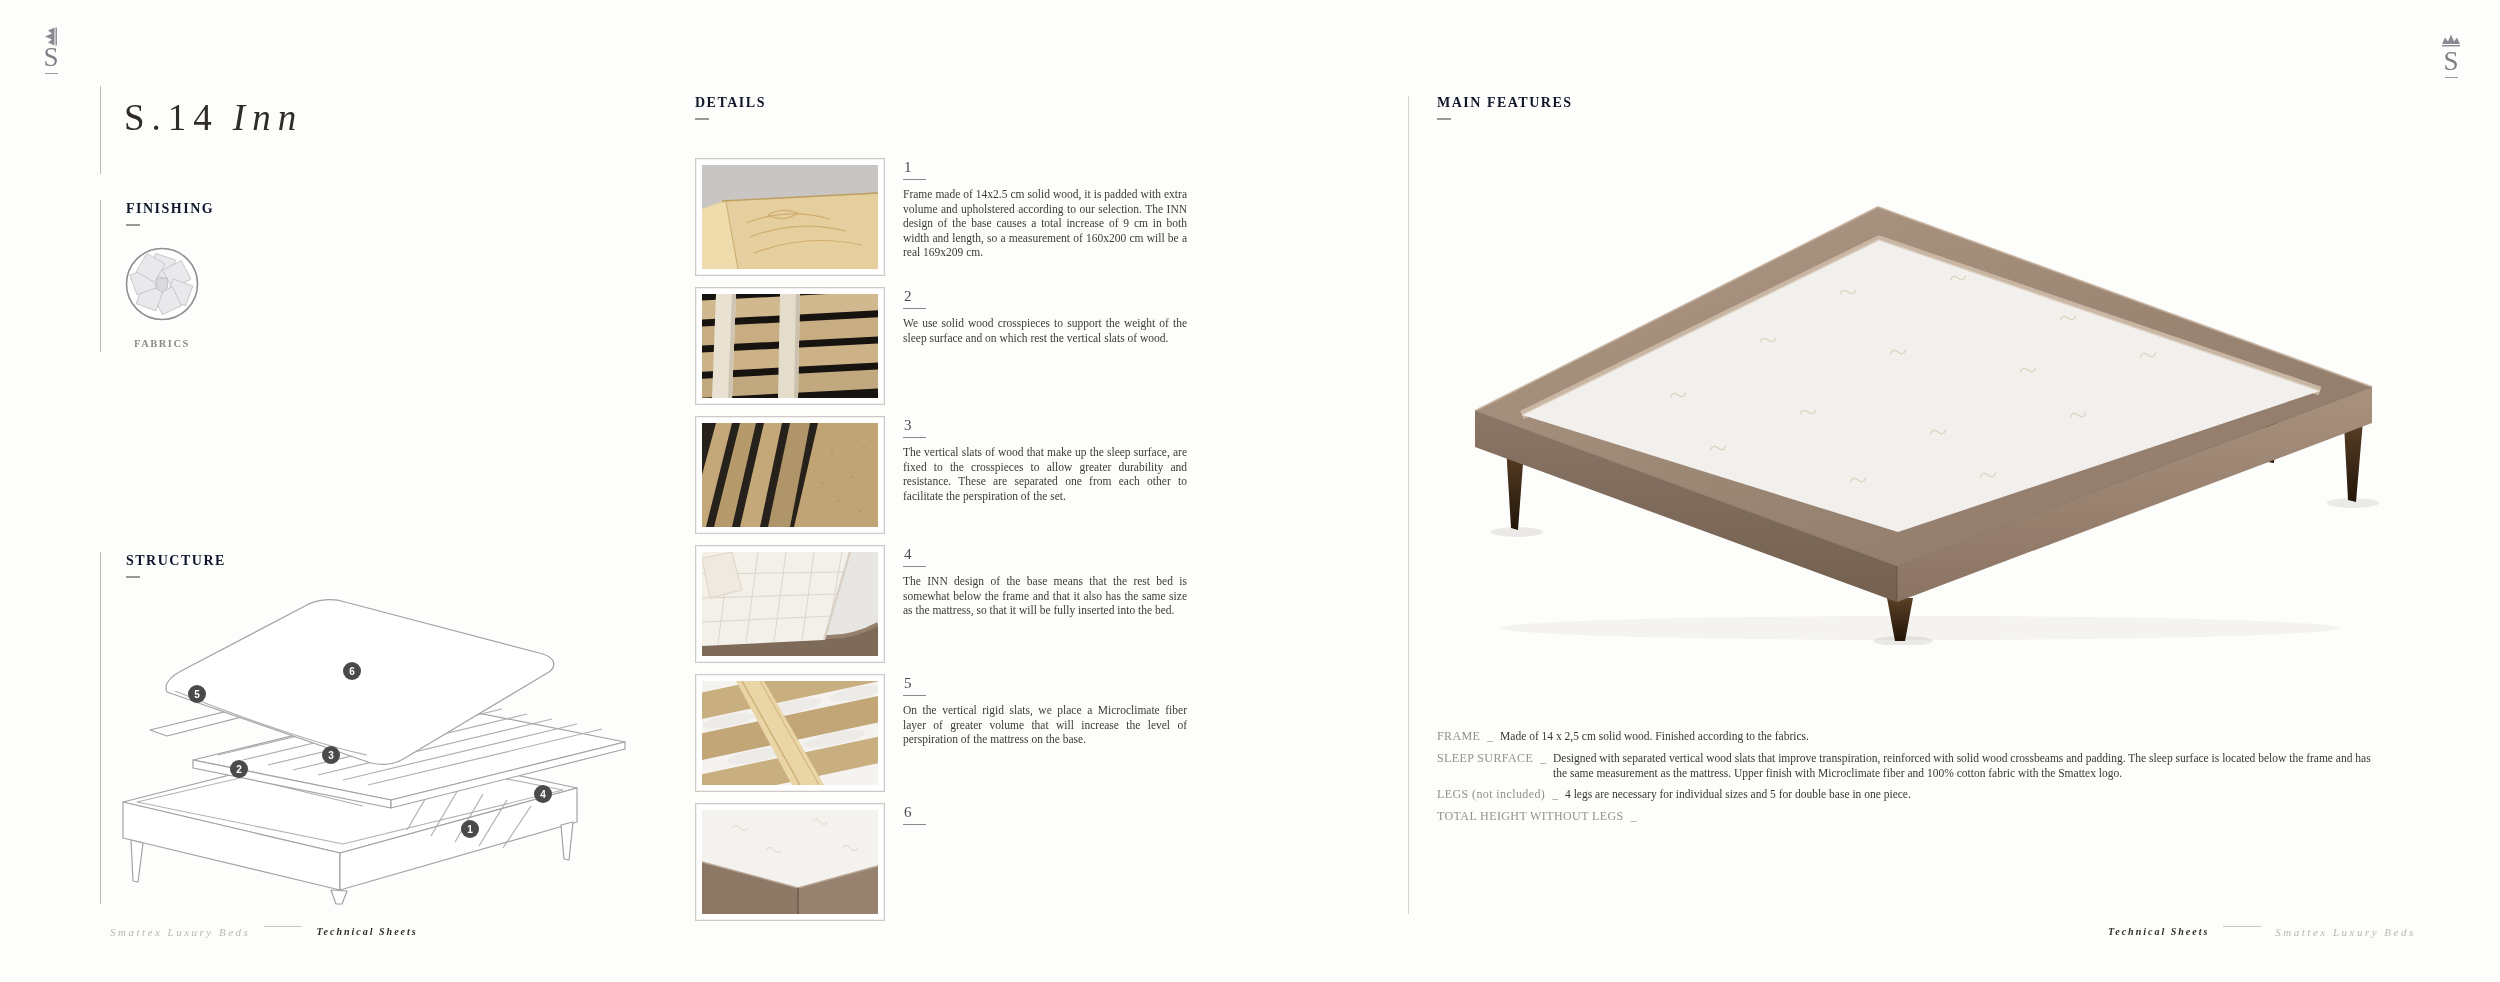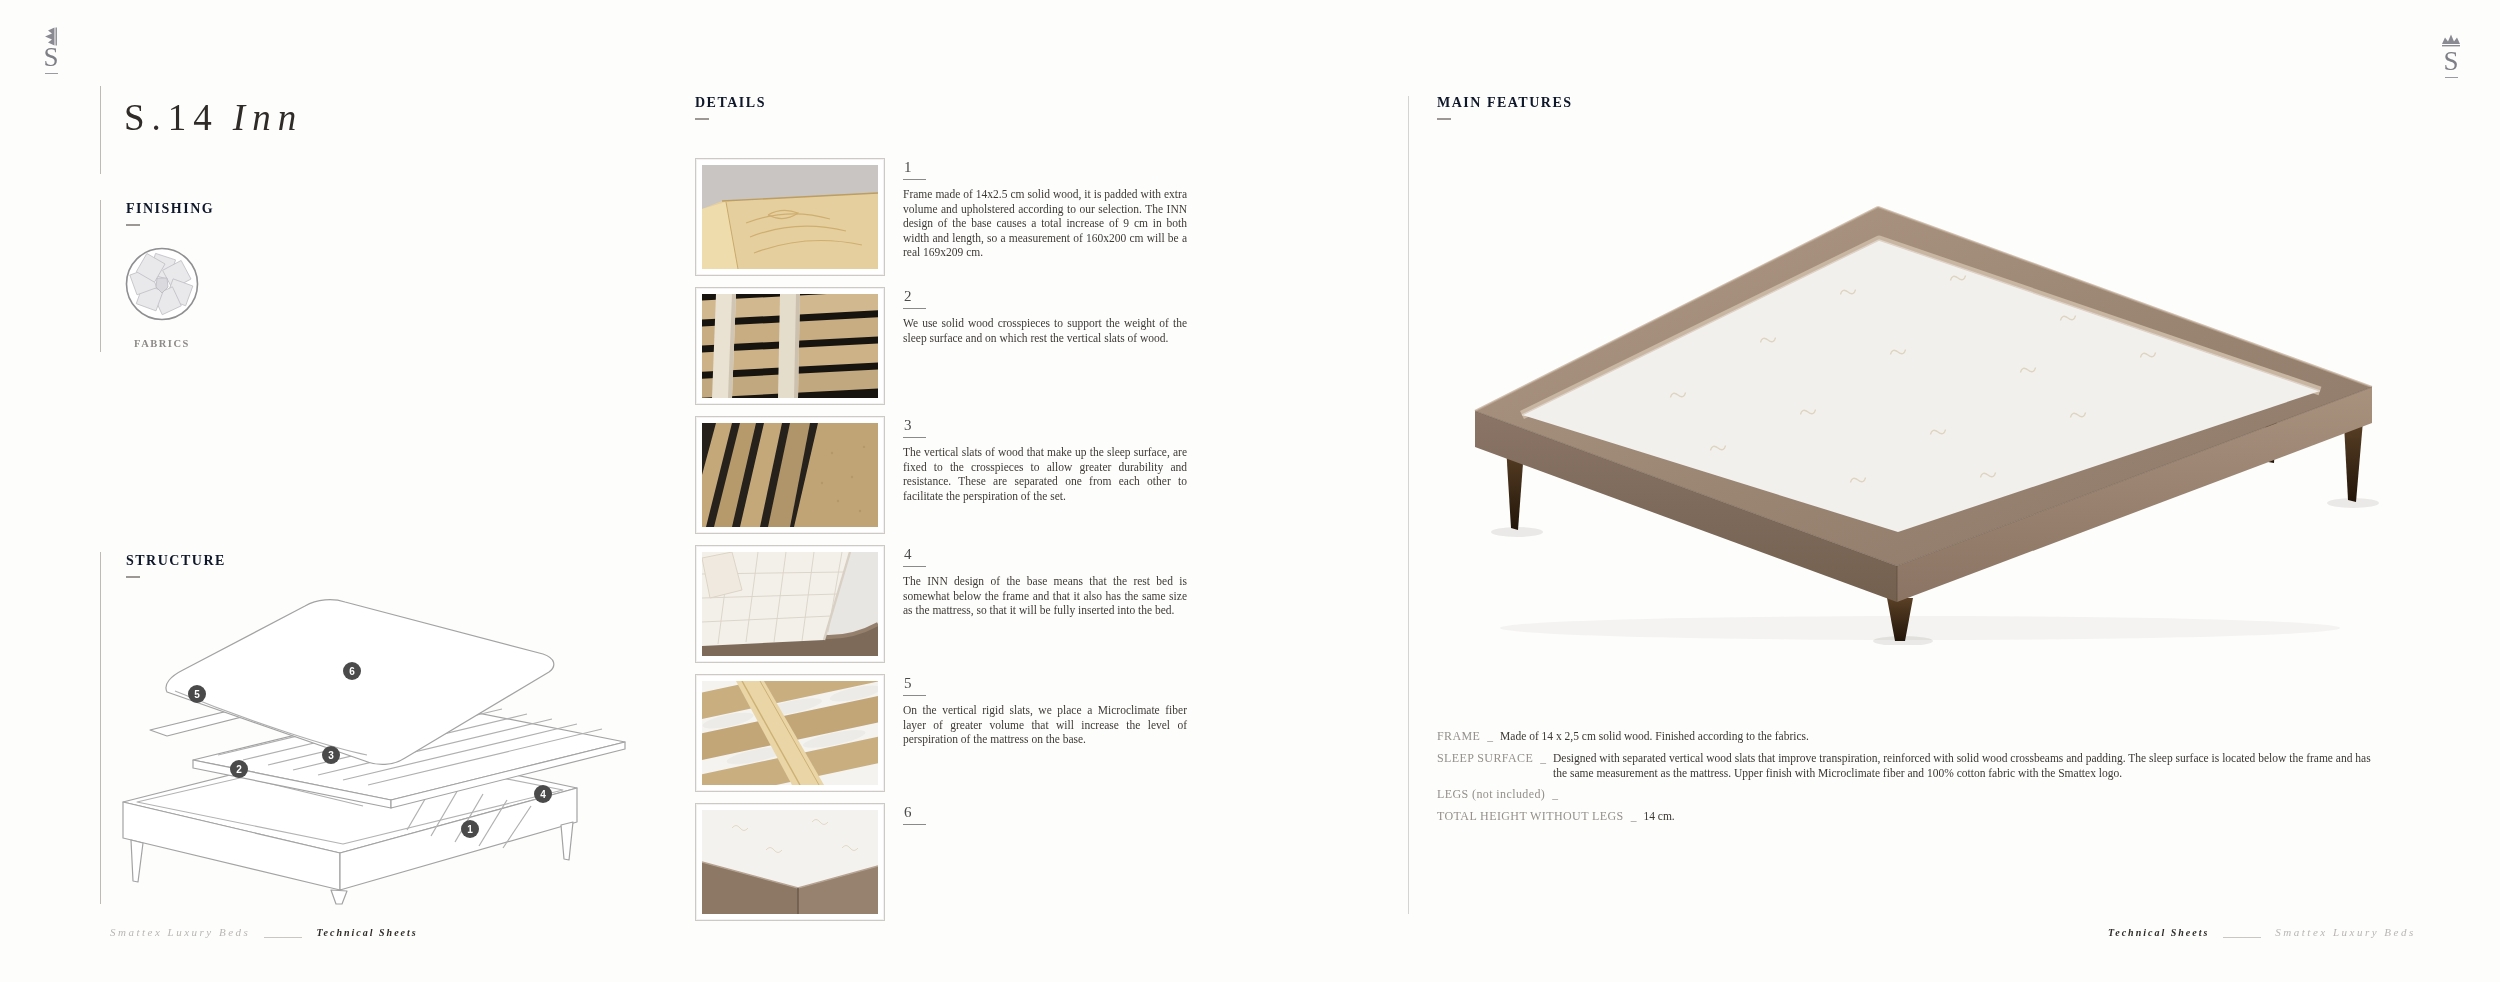--- a/index.html
+++ b/index.html
@@ -40,21 +40,21 @@
   
   .photo-model{position:absolute;left:2008px;top:617px;display:flex;font-size:11.5px;line-height:14.6px;}
   .photo-model .lbl{white-space:nowrap;margin-right:7px;}
   .feat-list{position:absolute;left:1437px;top:729px;width:958px;}
   .feat-row{display:flex;align-items:flex-start;margin-bottom:7px;font-size:11.5px;line-height:14.8px;}
   .feat-label{color:#94908c;font-size:12px;letter-spacing:0.4px;white-space:nowrap;}
   .feat-sep{color:#94908c;margin:0 7px;}
   .feat-text{flex:1;color:#3b3733;text-align:left;}
 
   
-  .footer{position:absolute;top:926px;display:flex;align-items:flex-end;font-size:11px;}
+  .footer{position:absolute;top:926px;display:flex;align-items:flex-start;font-size:11px;}
   .f-brand{color:#b9b6b3;font-style:italic;letter-spacing:2.5px;}
   .f-doc{color:#2e2b28;font-weight:bold;font-style:italic;letter-spacing:2px;font-size:10px;}
   .f-line{width:38px;height:1px;background:#c9c6c3;margin:0 14px;}
 </style>
 </head>
 <body>
 
 <div class="canvas">
 
   <div class="logo" style="left:28px;top:30px;">
@@ -416,25 +416,25 @@
       <div class="feat-text">Made of 14 x 2,5 cm solid wood. Finished according to the fabrics.</div>
     </div>
     <div class="feat-row">
       <span class="feat-label">SLEEP SURFACE</span>
       <span class="feat-sep">_</span>
       <div class="feat-text" style="max-width:828px;">Designed with separated vertical wood slats that improve transpiration, reinforced with solid wood crossbeams and padding. The sleep surface is located below the frame and has the same measurement as the mattress. Upper finish with Microclimate fiber and 100% cotton fabric with the Smattex logo.</div>
     </div>
     <div class="feat-row">
       <span class="feat-label">LEGS (not included)</span>
       <span class="feat-sep">_</span>
+      <div class="feat-text">4 legs are necessary for individual sizes and 5 for double base in one piece.</div>
     </div>
     <div class="feat-row">
       <span class="feat-label">TOTAL HEIGHT WITHOUT LEGS</span>
       <span class="feat-sep">_</span>
-      <div class="feat-text">14 cm.</div>
     </div>
   </div>
 
   <div class="footer" style="left:2108px;">
     <span class="f-doc">Technical Sheets</span>
     <span class="f-line"></span>
     <span class="f-brand">Smattex Luxury Beds</span>
   </div>
 
 </div>

